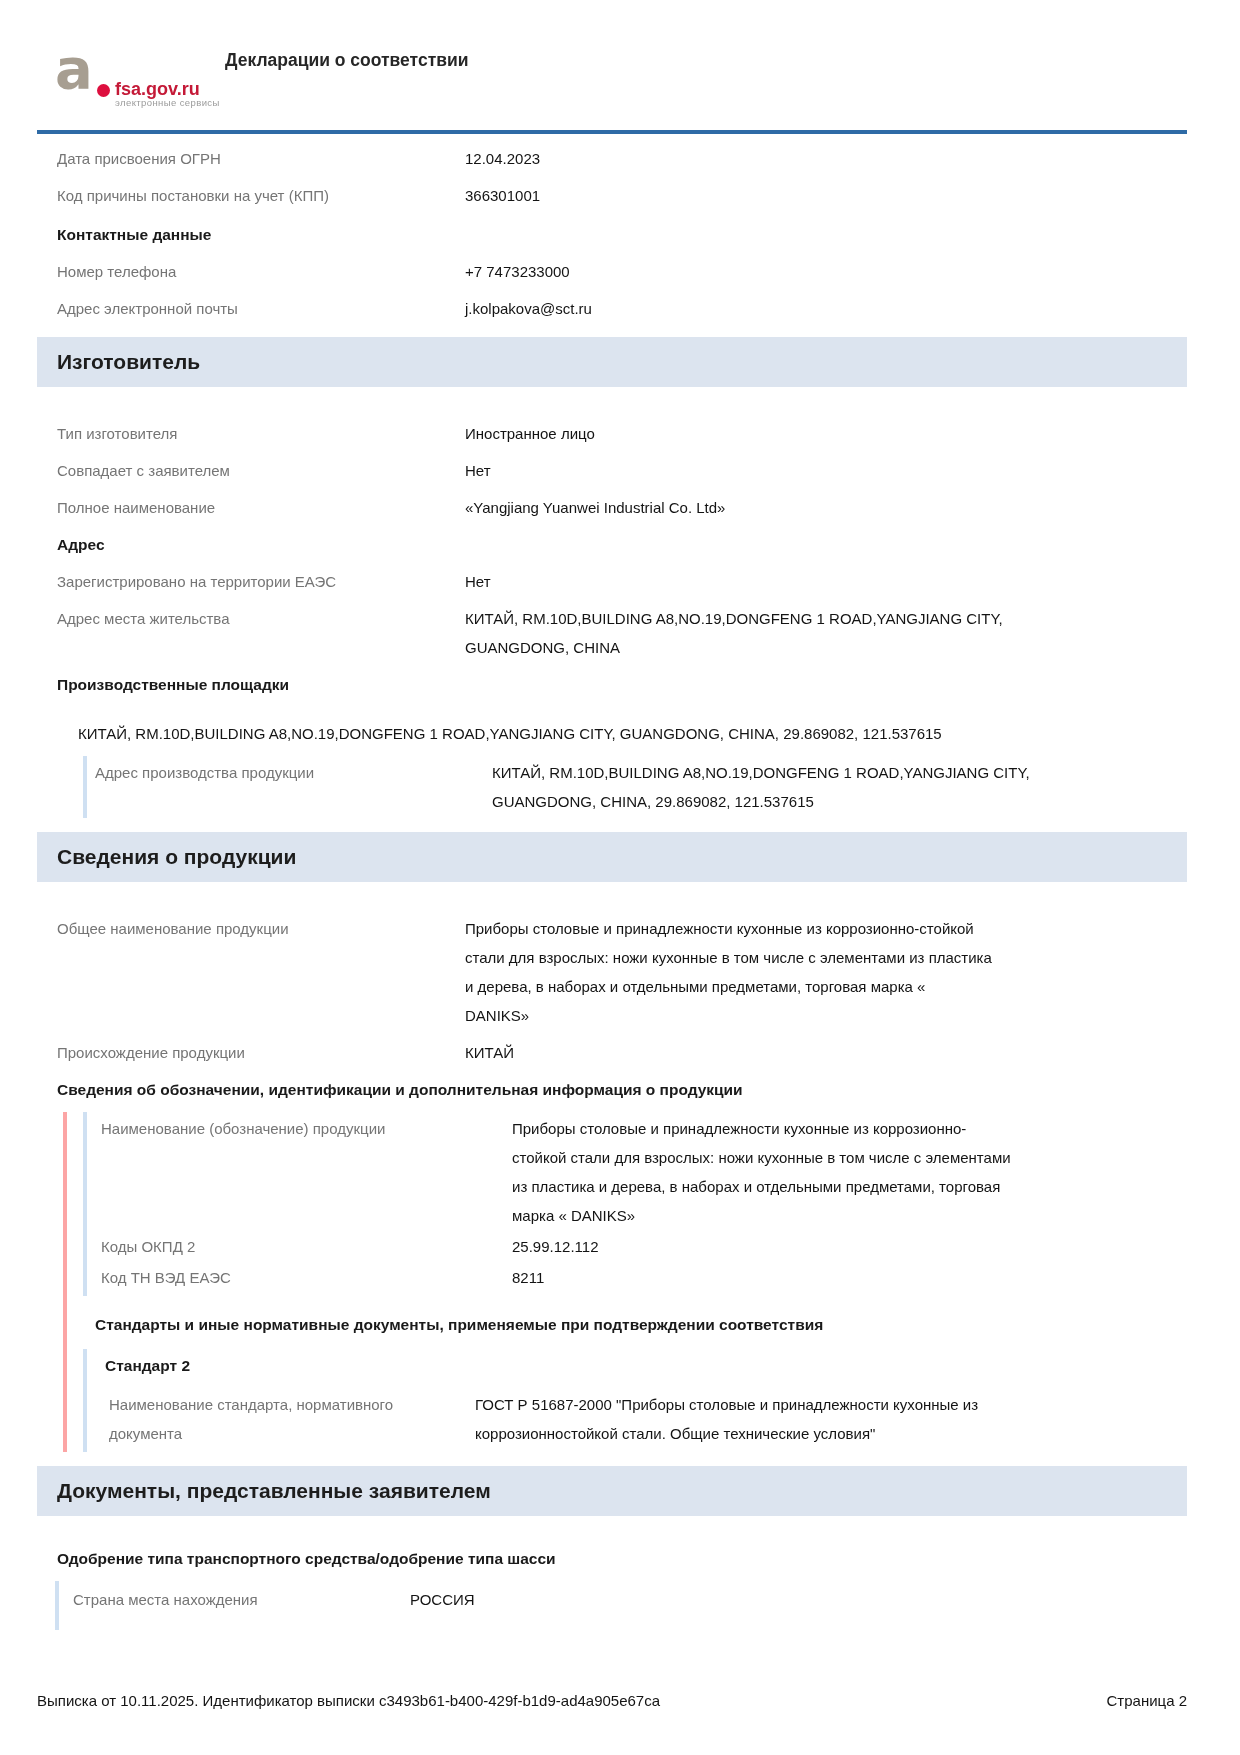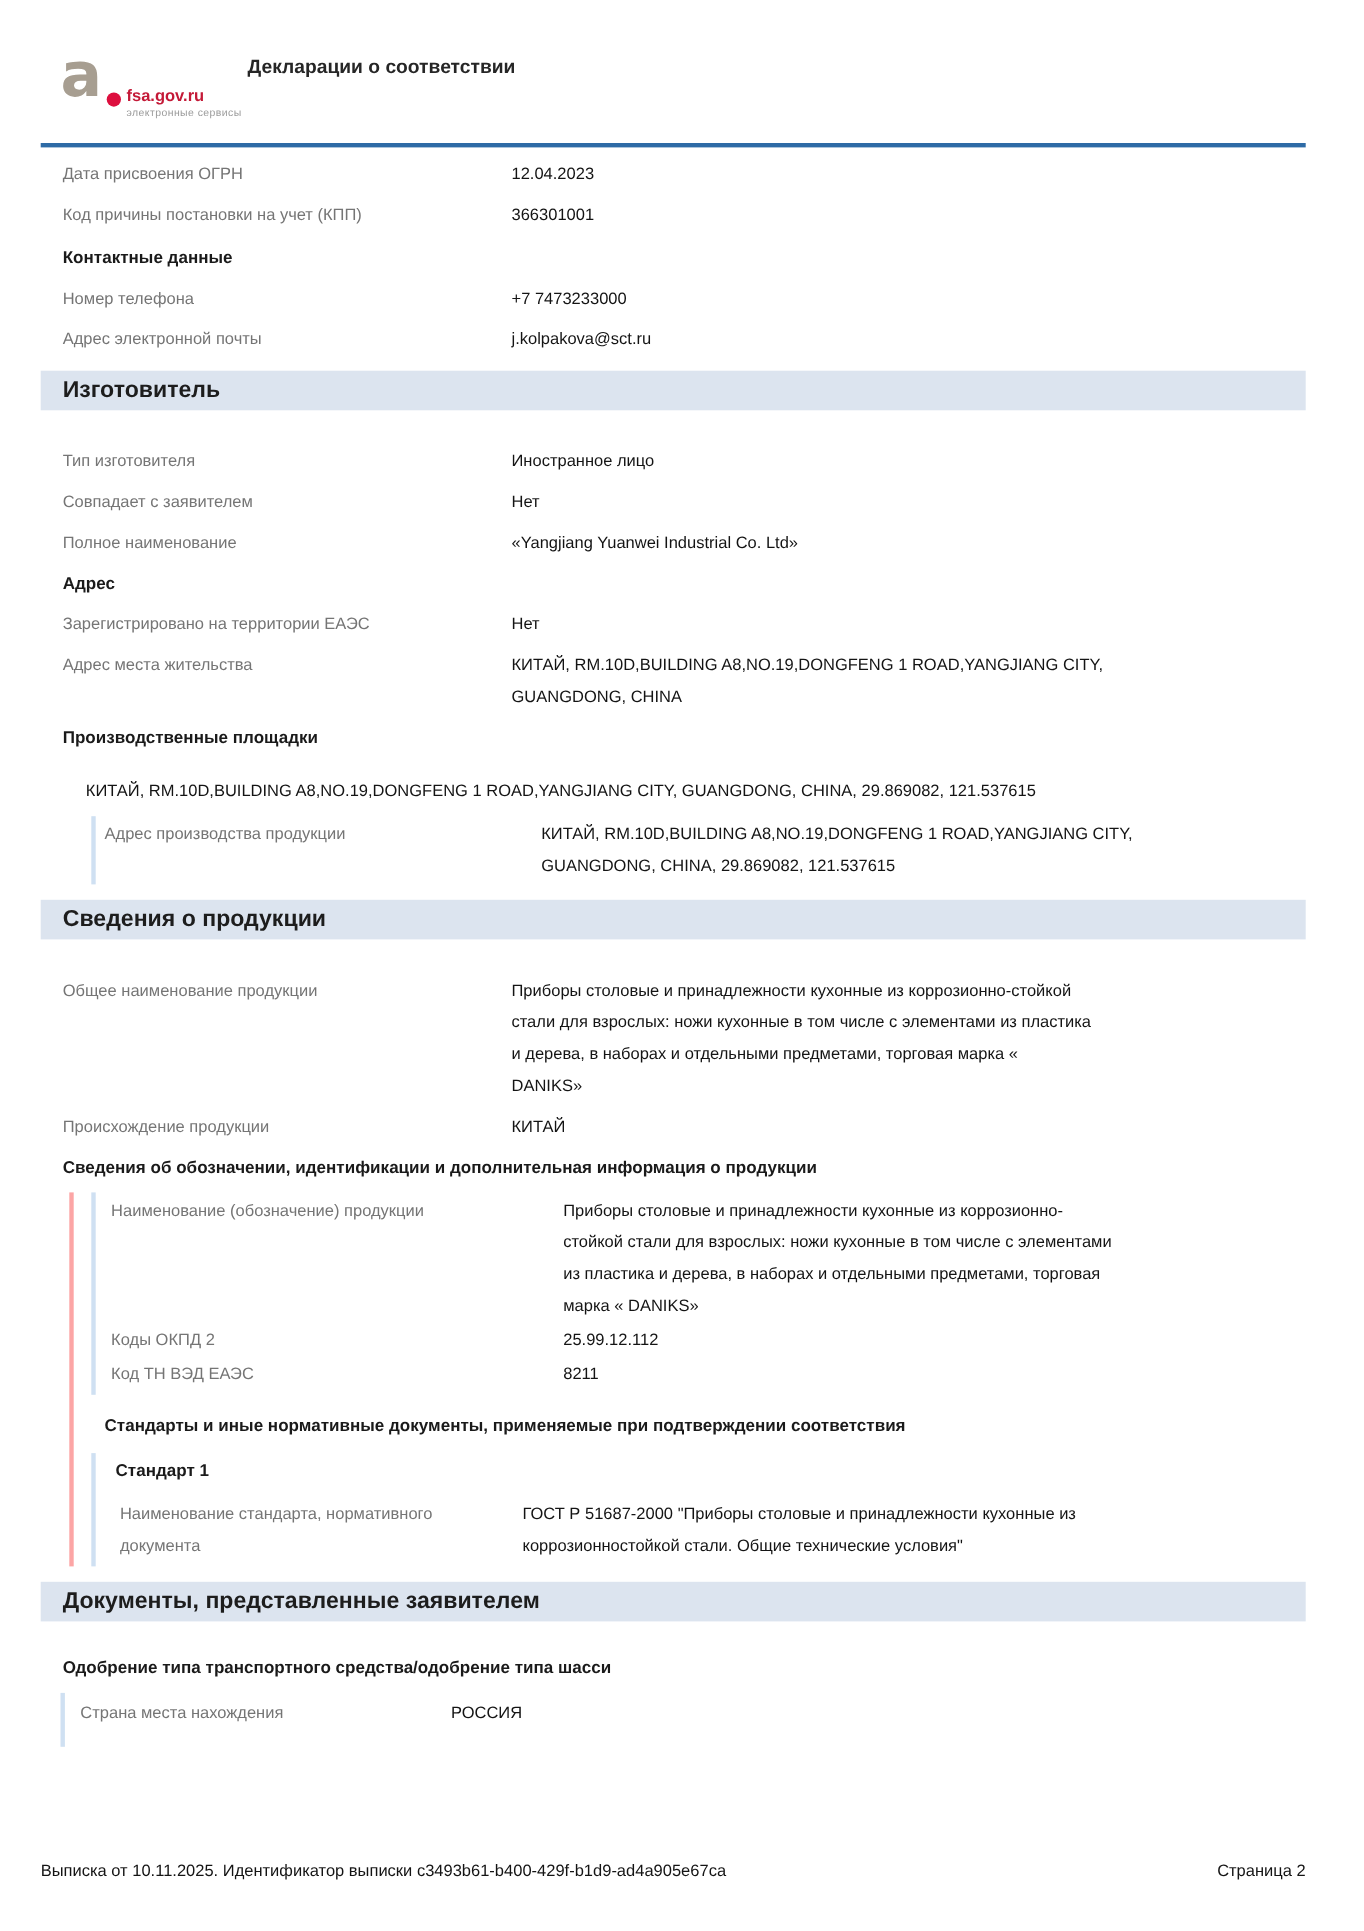--- a/index.html
+++ b/index.html
@@ -5,34 +5,34 @@
   * { margin:0; padding:0; box-sizing:border-box; }
   html,body { background:#ffffff; }
   body { font-family:"Liberation Sans", sans-serif; }
   .page { position:relative; width:1240px; height:1755px; background:#fff; overflow:hidden; }
 
   
   .header { position:relative; height:134px; }
   .logo-glyph { position:absolute; left:55px; top:40px; font-family:"DejaVu Sans",sans-serif;
                 font-size:56px; font-weight:700; line-height:58px; color:#a79e91; }
   .logo-dot { position:absolute; left:97px; top:84px; width:13px; height:13px; border-radius:50%; background:#dd0f3e; }
-  .logo-brand { position:absolute; left:115px; top:79px; font-size:15px; font-weight:700; color:#c41937; }
+  .logo-brand { position:absolute; left:115px; top:79px; font-size:18px; font-weight:700; color:#c41937; }
   .logo-tagline { position:absolute; left:115px; top:97px; font-size:9.5px; letter-spacing:.4px; color:#9b9b9b; }
   .page-title { position:absolute; left:225px; top:50px; font-size:17.5px; font-weight:700; color:#262626; }
   .rule { position:absolute; top:130px; left:37px; right:53px; height:4px; background:#2e6ba6; }
 
   
   .content { margin:0 53px 0 37px; padding-top:10px; font-size:15px; color:#141414; }
   .row { display:grid; grid-template-columns:408px 1fr; padding-left:20px; line-height:29px; margin-bottom:8px; }
   .label { color:#757575; white-space:pre-line; padding-right:12px; }
   .value { color:#141414; white-space:pre-line; }
   .group-heading { font-weight:700; font-size:15.5px; line-height:29px; margin:10px 0 8px 20px; color:#1a1a1a; }
   .gh-address { margin-top:0; }
   .gh-prod { margin-top:0; }
-  .section-band { height:36px; background:#dce4ef; display:flex; align-items:center; padding-left:20px;
+  .section-band { height:50px; background:#dce4ef; display:flex; align-items:center; padding-left:20px;
                   font-size:21px; font-weight:700; color:#1d1d1d; margin:14px 0 32px; }
   .site-line { padding-left:41px; line-height:29px; margin:20px 0 8px; }
 
   .indent-a { border-left:4px solid #cfe0f2; margin-left:46px; padding:2px 0 2px 8px; }
   .indent-a .row { padding-left:0; grid-template-columns:397px 1fr; margin-bottom:0; }
 
   .heading-ident { font-weight:700; font-size:15.5px; line-height:29px; margin:8px 0 8px 20px; color:#1a1a1a; }
   .nested-outer { border-left:4px solid #fca5a5; margin-left:26px; margin-top:4px; }
   .nested-inner { border-left:4px solid #cfe0f2; margin-left:16px; padding:2px 0 2px 14px; }
   .nested-inner .row { padding-left:0; grid-template-columns:411px 1fr; margin-bottom:2px; }
@@ -151,21 +151,21 @@
         </div>
         <div class="row">
           <div class="label">Код ТН ВЭД ЕАЭС</div>
           <div class="value">8211</div>
         </div>
       </div>
 
       <div class="standards-heading">Стандарты и иные нормативные документы, применяемые при подтверждении соответствия</div>
 
       <div class="nested-inner2">
-        <div class="standard-title">Стандарт 1</div>
+        <div class="standard-title">Стандарт 2</div>
         <div class="row">
           <div class="label">Наименование стандарта, нормативного
 документа</div>
           <div class="value">ГОСТ Р 51687-2000 "Приборы столовые и принадлежности кухонные из
 коррозионностойкой стали. Общие технические условия"</div>
         </div>
       </div>
     </div>
 
     <div class="section-band band-docs">Документы, представленные заявителем</div>

